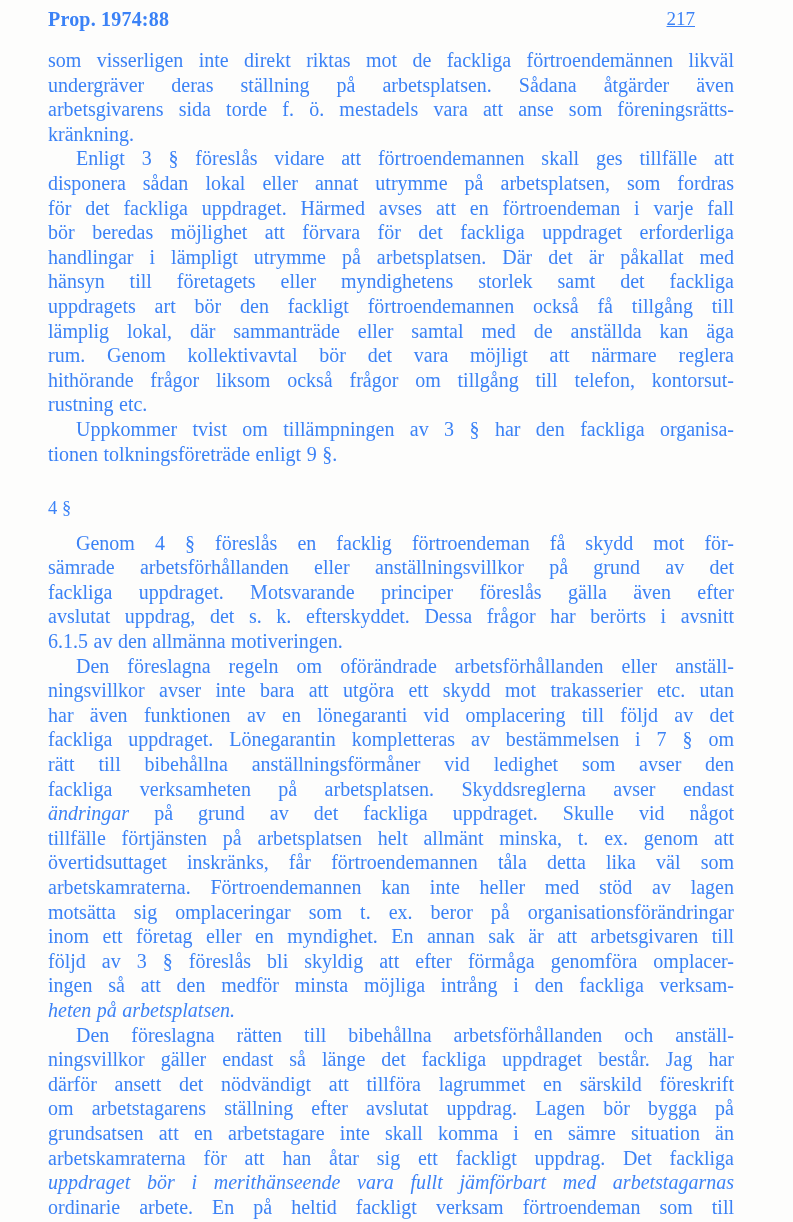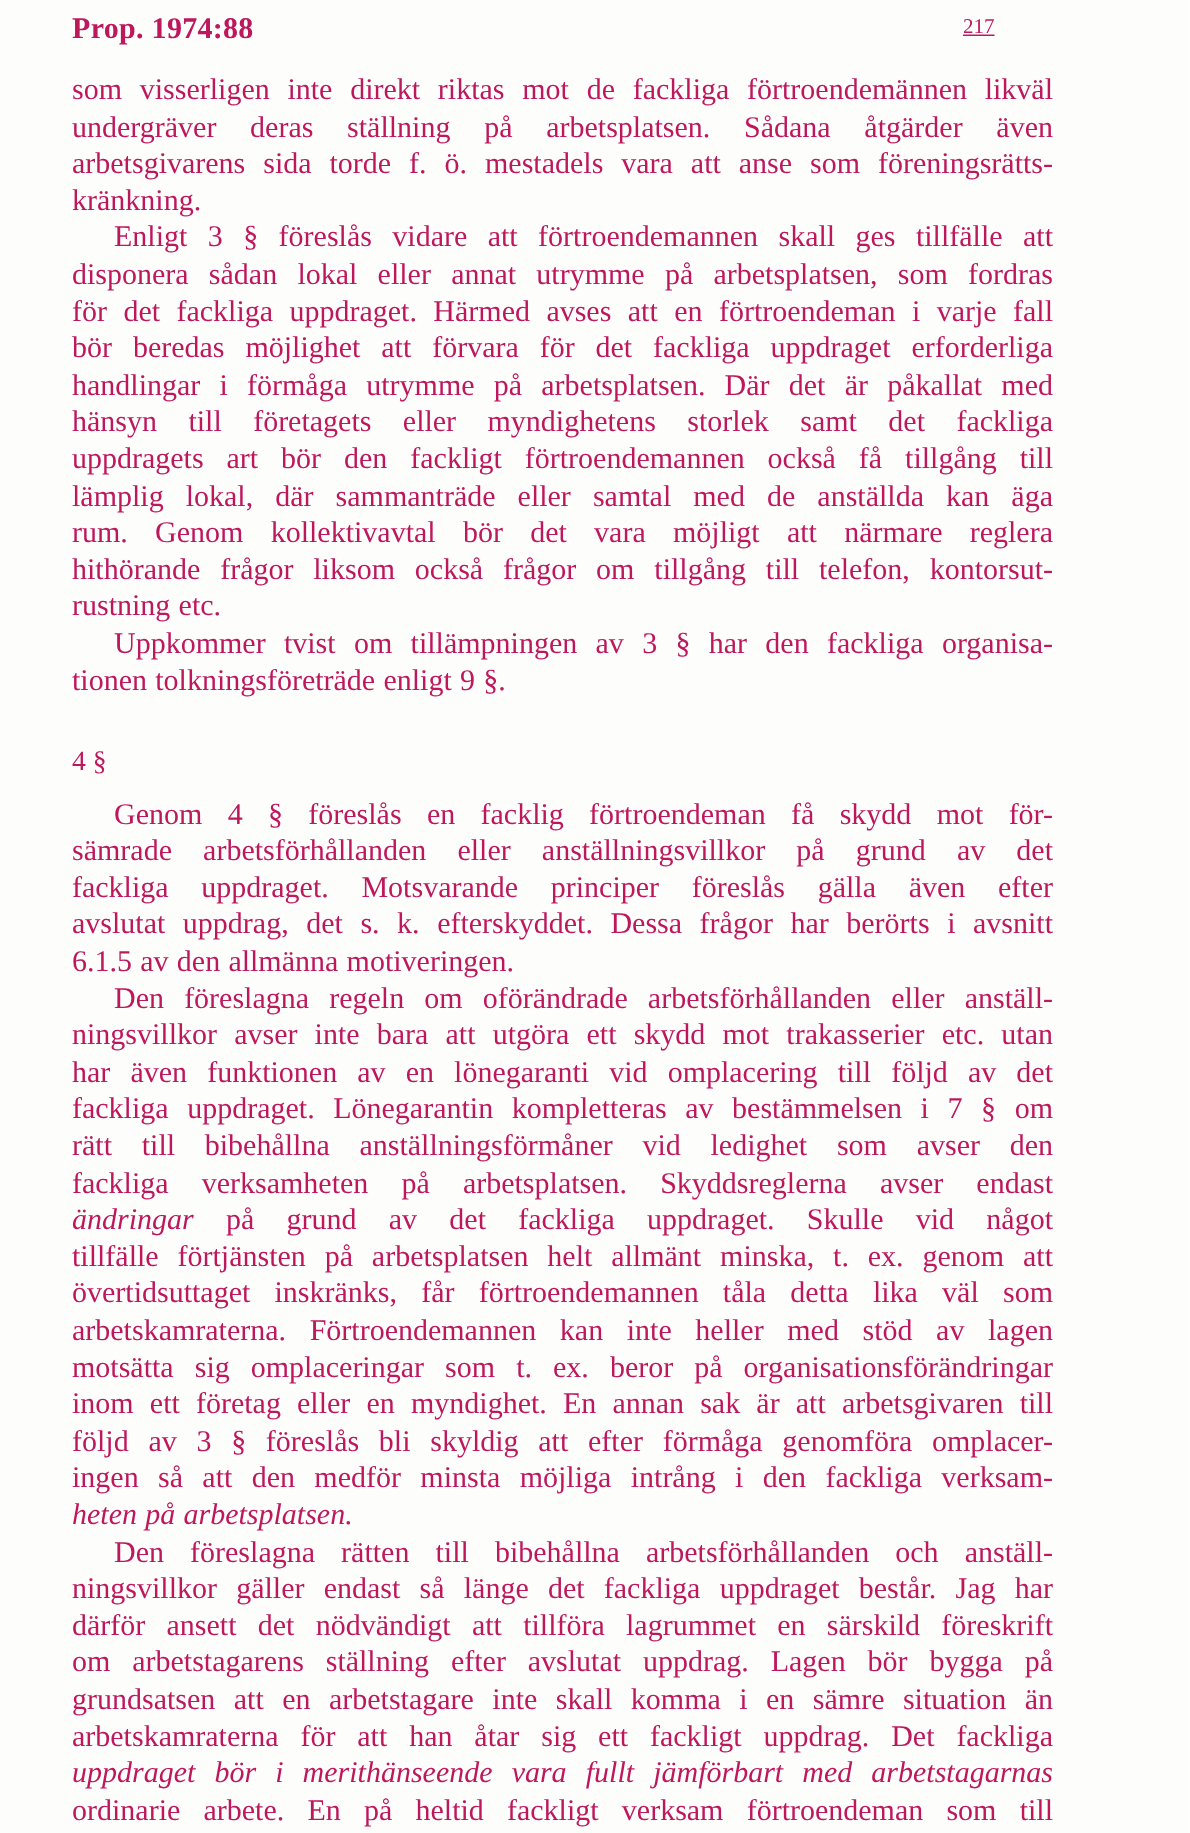--- a/index.html
+++ b/index.html
@@ -4,41 +4,41 @@
 <style>
   html, body { margin: 0; padding: 0; }
   body { background: #ffffff; }
 
   .page {
     position: relative;
     width: 793px;
     height: 1222px;
     box-sizing: border-box;
     background: #fdfdfc;
-    color: #be185d;
+    color: #3b82f6;
     font-family: "Liberation Serif", "DejaVu Serif", serif;
-    padding: 6px 91px 0 48px;
+    padding: 6px 59px 0 48px;
     overflow: hidden;
   }
 
   .running-header {
     position: relative;
     height: 26px;
     line-height: 26px;
   }
   .header-title {
     font-weight: bold;
     font-size: 20px;
     letter-spacing: 0.2px;
   }
   .header-pagenum {
     position: absolute;
     top: 0;
     right: 39px;            
-    font-size: 14px;
+    font-size: 19px;
     font-weight: normal;
     text-decoration: underline;
   }
 
   .doc-body { margin-top: 16px; }
 
   .line {
     font-size: 20px;
     line-height: 24.6px;
     text-align: justify;
@@ -76,21 +76,21 @@
         <div class="line"><span>som visserligen inte direkt riktas mot de fackliga förtroendemännen likväl</span></div>
         <div class="line"><span>undergräver deras ställning på arbetsplatsen. Sådana åtgärder även</span></div>
         <div class="line"><span>arbetsgivarens sida torde f. ö. mestadels vara att anse som föreningsrätts-</span></div>
         <div class="line endline"><span>kränkning.</span></div>
       </div>
       <div class="paragraph">
         <div class="line indent"><span>Enligt 3 § föreslås vidare att förtroendemannen skall ges tillfälle att</span></div>
         <div class="line"><span>disponera sådan lokal eller annat utrymme på arbetsplatsen, som fordras</span></div>
         <div class="line"><span>för det fackliga uppdraget. Härmed avses att en förtroendeman i varje fall</span></div>
         <div class="line"><span>bör beredas möjlighet att förvara för det fackliga uppdraget erforderliga</span></div>
-        <div class="line"><span>handlingar i förmåga utrymme på arbetsplatsen. Där det är påkallat med</span></div>
+        <div class="line"><span>handlingar i lämpligt utrymme på arbetsplatsen. Där det är påkallat med</span></div>
         <div class="line"><span>hänsyn till företagets eller myndighetens storlek samt det fackliga</span></div>
         <div class="line"><span>uppdragets art bör den fackligt förtroendemannen också få tillgång till</span></div>
         <div class="line"><span>lämplig lokal, där sammanträde eller samtal med de anställda kan äga</span></div>
         <div class="line"><span>rum. Genom kollektivavtal bör det vara möjligt att närmare reglera</span></div>
         <div class="line"><span>hithörande frågor liksom också frågor om tillgång till telefon, kontorsut-</span></div>
         <div class="line endline"><span>rustning etc.</span></div>
       </div>
       <div class="paragraph">
         <div class="line indent"><span>Uppkommer tvist om tillämpningen av 3 § har den fackliga organisa-</span></div>
         <div class="line endline"><span>tionen tolkningsföreträde enligt 9 §.</span></div>

